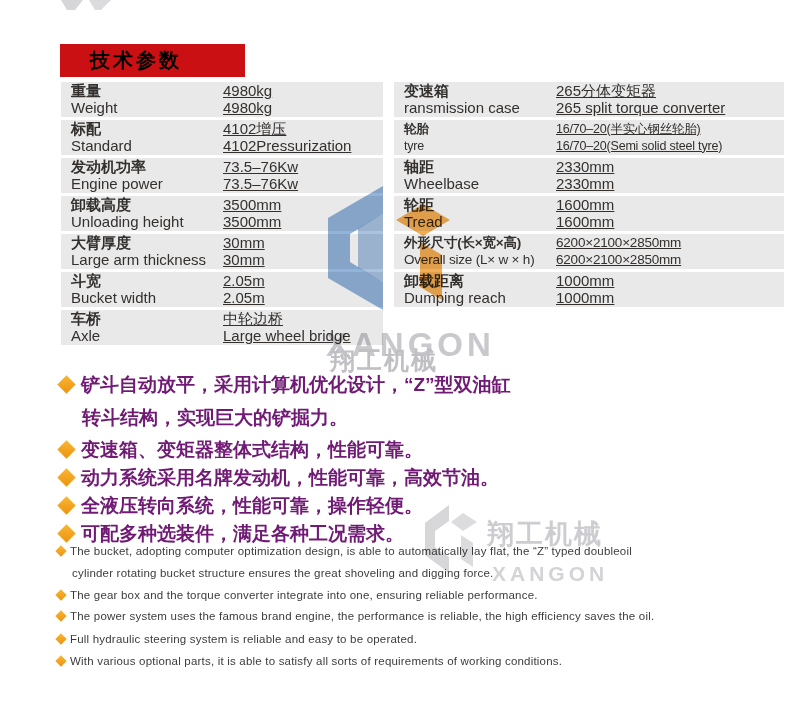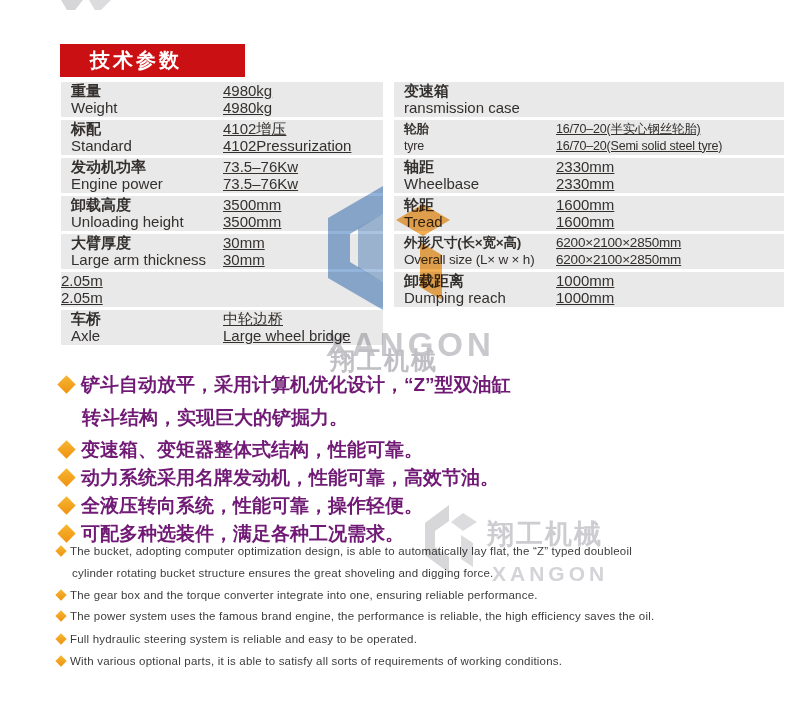--- a/index.html
+++ b/index.html
@@ -1,21 +1,21 @@
 <!DOCTYPE html>
 <html><head>
 <meta charset="utf-8">
 <style>
   html,body{margin:0;padding:0;background:#fff;}
   .page{position:relative;width:790px;height:726px;background:#ffffff;overflow:hidden;
         font-family:"Liberation Sans", sans-serif;color:#33302e;}
 
   
   .title-banner{position:absolute;left:60px;top:44px;width:185px;height:33px;background:#cb1013;}
-  .title-banner span{display:block;line-height:33px;padding-left:30px;color:#ffffff;
+  .title-banner span{display:block;line-height:33px;padding-left:30px;color:#000000;
         font-size:20px;font-weight:bold;letter-spacing:3px;}
 
   
   .spec-row{position:absolute;height:35px;background:#e9e9e9;display:flex;align-items:center;}
   .spec-row.left{left:61px;width:322px;}
   .spec-row.right{left:394px;width:390px;}
   .spec-label{width:152px;padding-left:10px;flex:none;}
   .spec-value{flex:1;min-width:0;text-decoration:underline;}
   .ln{display:block;font-size:15px;line-height:16.5px;white-space:nowrap;}
   .spec-label .zh{font-weight:bold;}
@@ -97,40 +97,48 @@
     <div class="spec-label">
         <span class="ln zh">大臂厚度</span>
         <span class="ln en">Large arm thickness</span>
       </div>
     <div class="spec-value">
         <span class="ln">30mm</span>
         <span class="ln">30mm</span>
       </div>
   </div>
   <div class="spec-row left" style="top:272px">
+    <div class="spec-label">
+        <span class="ln zh">斗宽</span>
+        <span class="ln en">Bucket width</span>
+      </div>
     <div class="spec-value">
         <span class="ln">2.05m</span>
         <span class="ln">2.05m</span>
       </div>
   </div>
   <div class="spec-row left" style="top:310px">
     <div class="spec-label">
         <span class="ln zh">车桥</span>
         <span class="ln en">Axle</span>
       </div>
     <div class="spec-value">
         <span class="ln">中轮边桥</span>
         <span class="ln">Large wheel bridge</span>
       </div>
   </div>
 
   <div class="spec-row right" style="top:82px">
     <div class="spec-label">
         <span class="ln zh">变速箱</span>
         <span class="ln en">ransmission case</span>
+      </div>
+    <div class="spec-value">
+        <span class="ln">265分体变矩器</span>
+        <span class="ln">265 split torque converter</span>
       </div>
   </div>
   <div class="spec-row right sm" style="top:120px">
     <div class="spec-label">
         <span class="ln zh">轮胎</span>
         <span class="ln en">tyre</span>
       </div>
     <div class="spec-value">
         <span class="ln">16/70–20(半实心钢丝轮胎)</span>
         <span class="ln">16/70–20(Semi solid steel tyre)</span>

